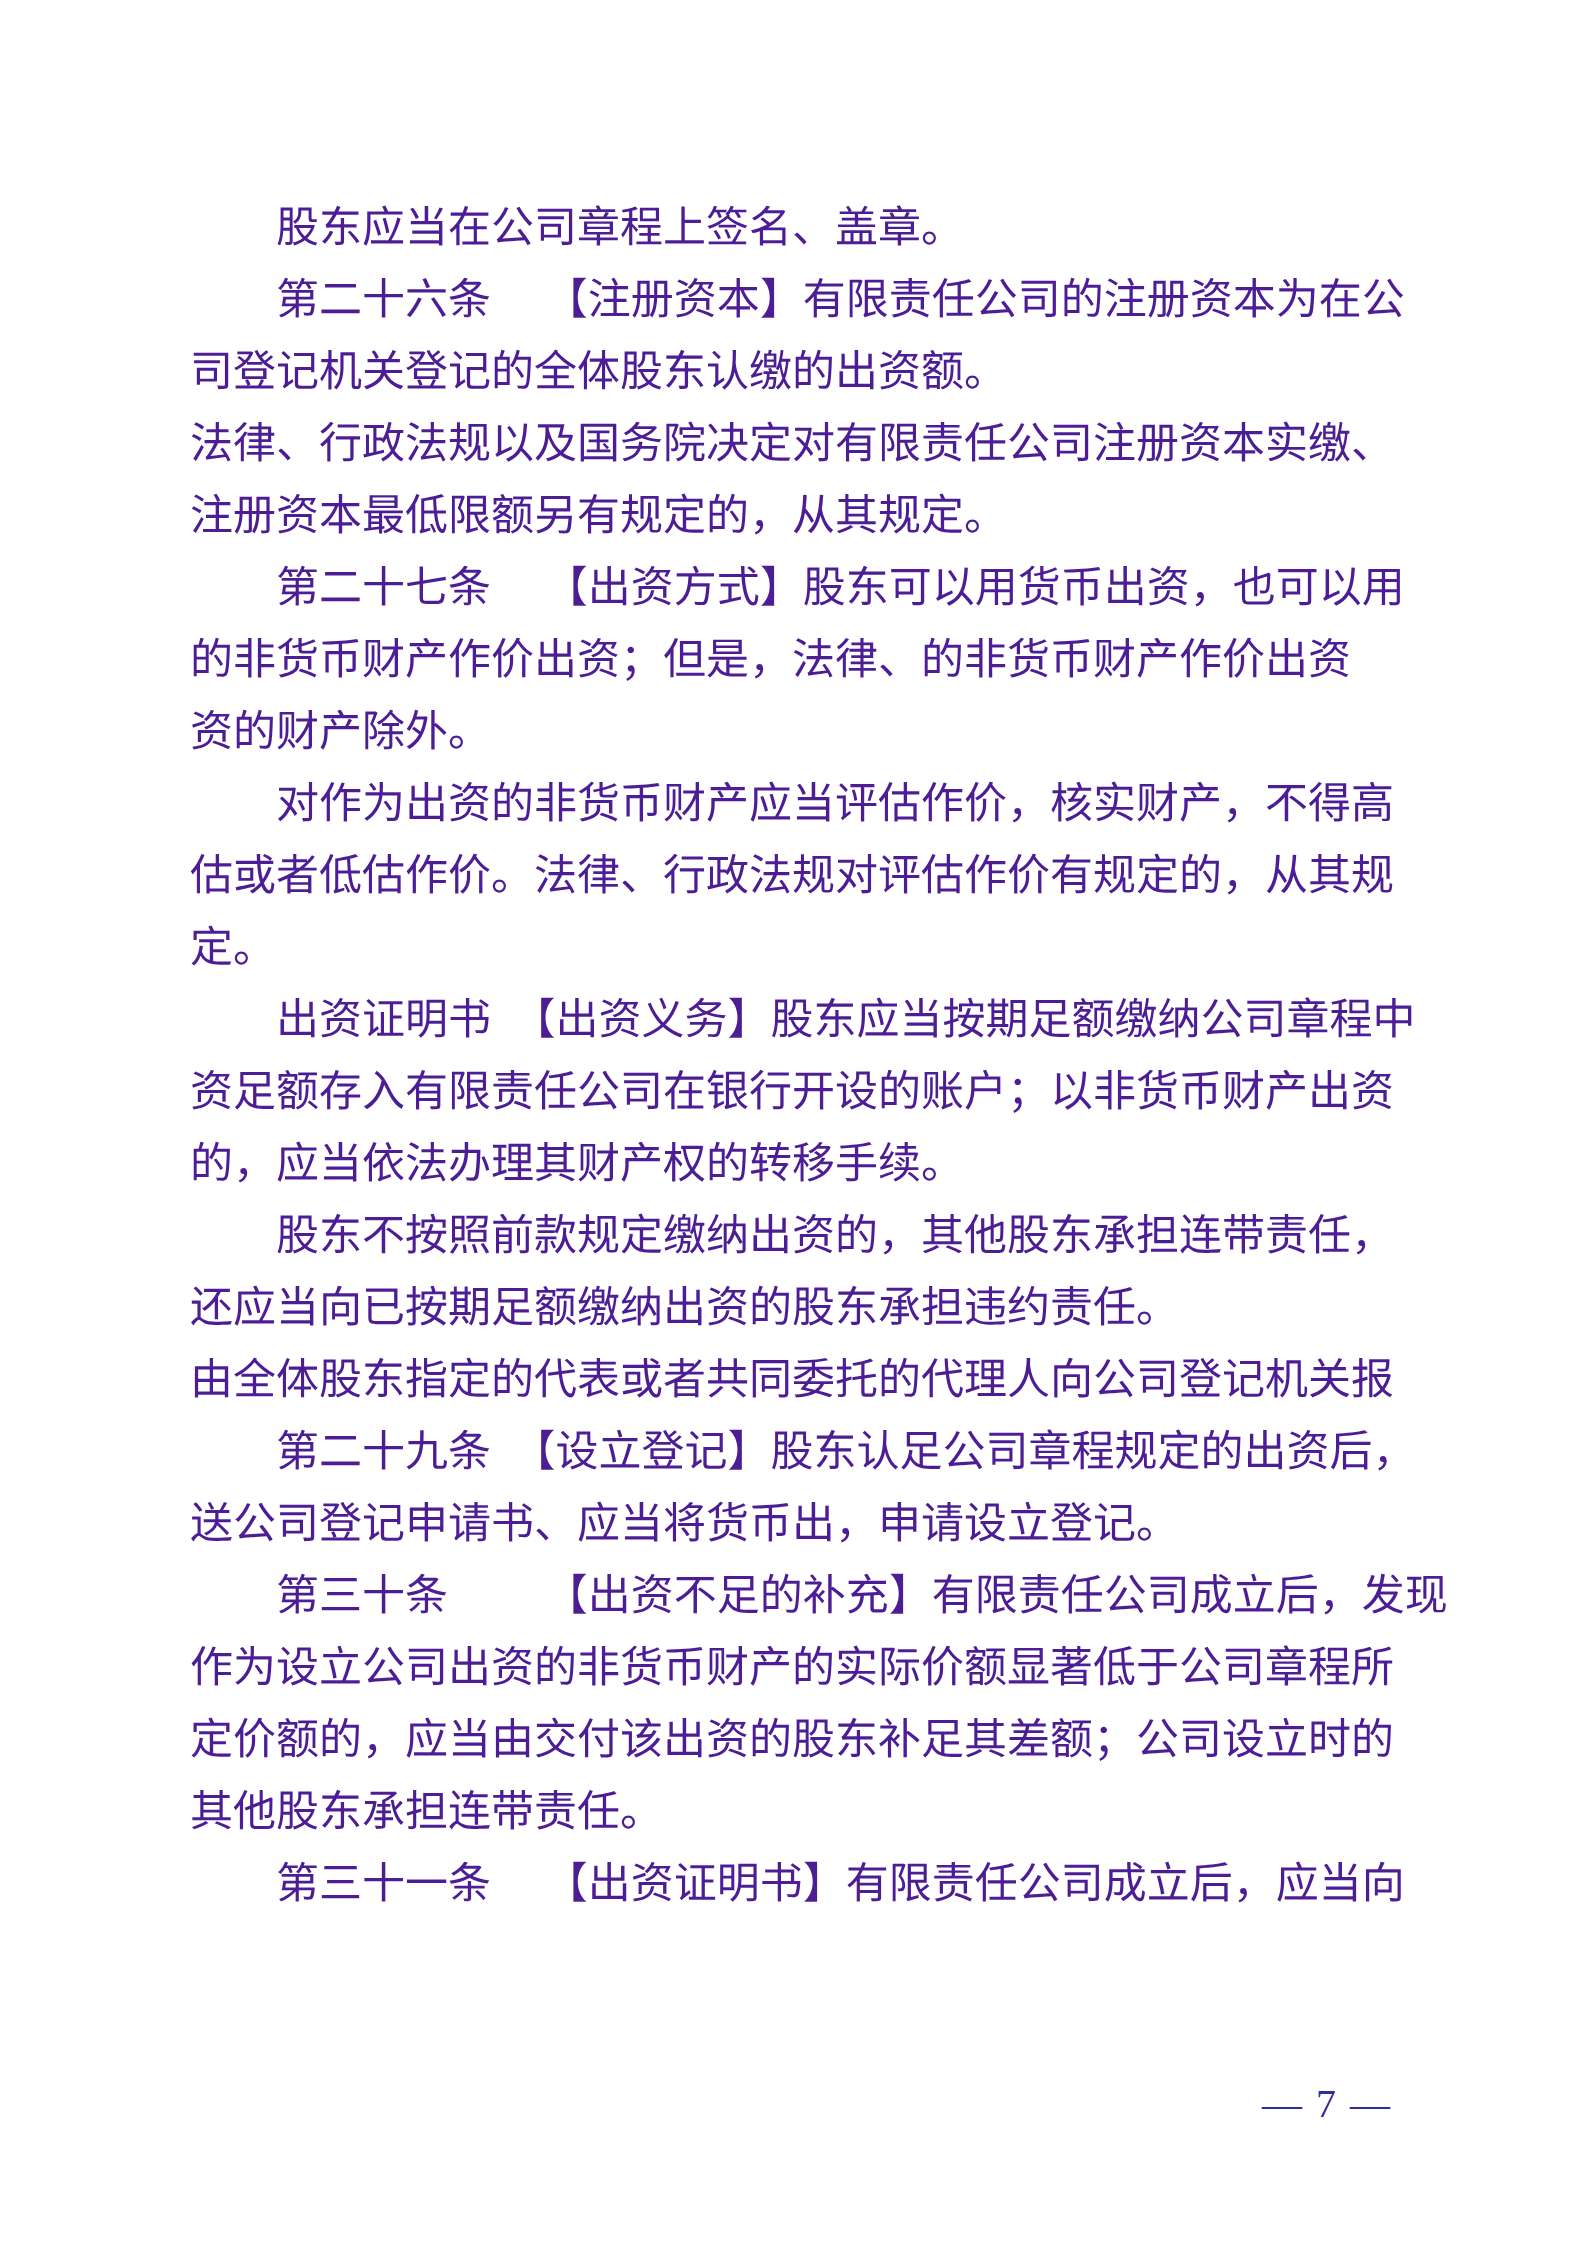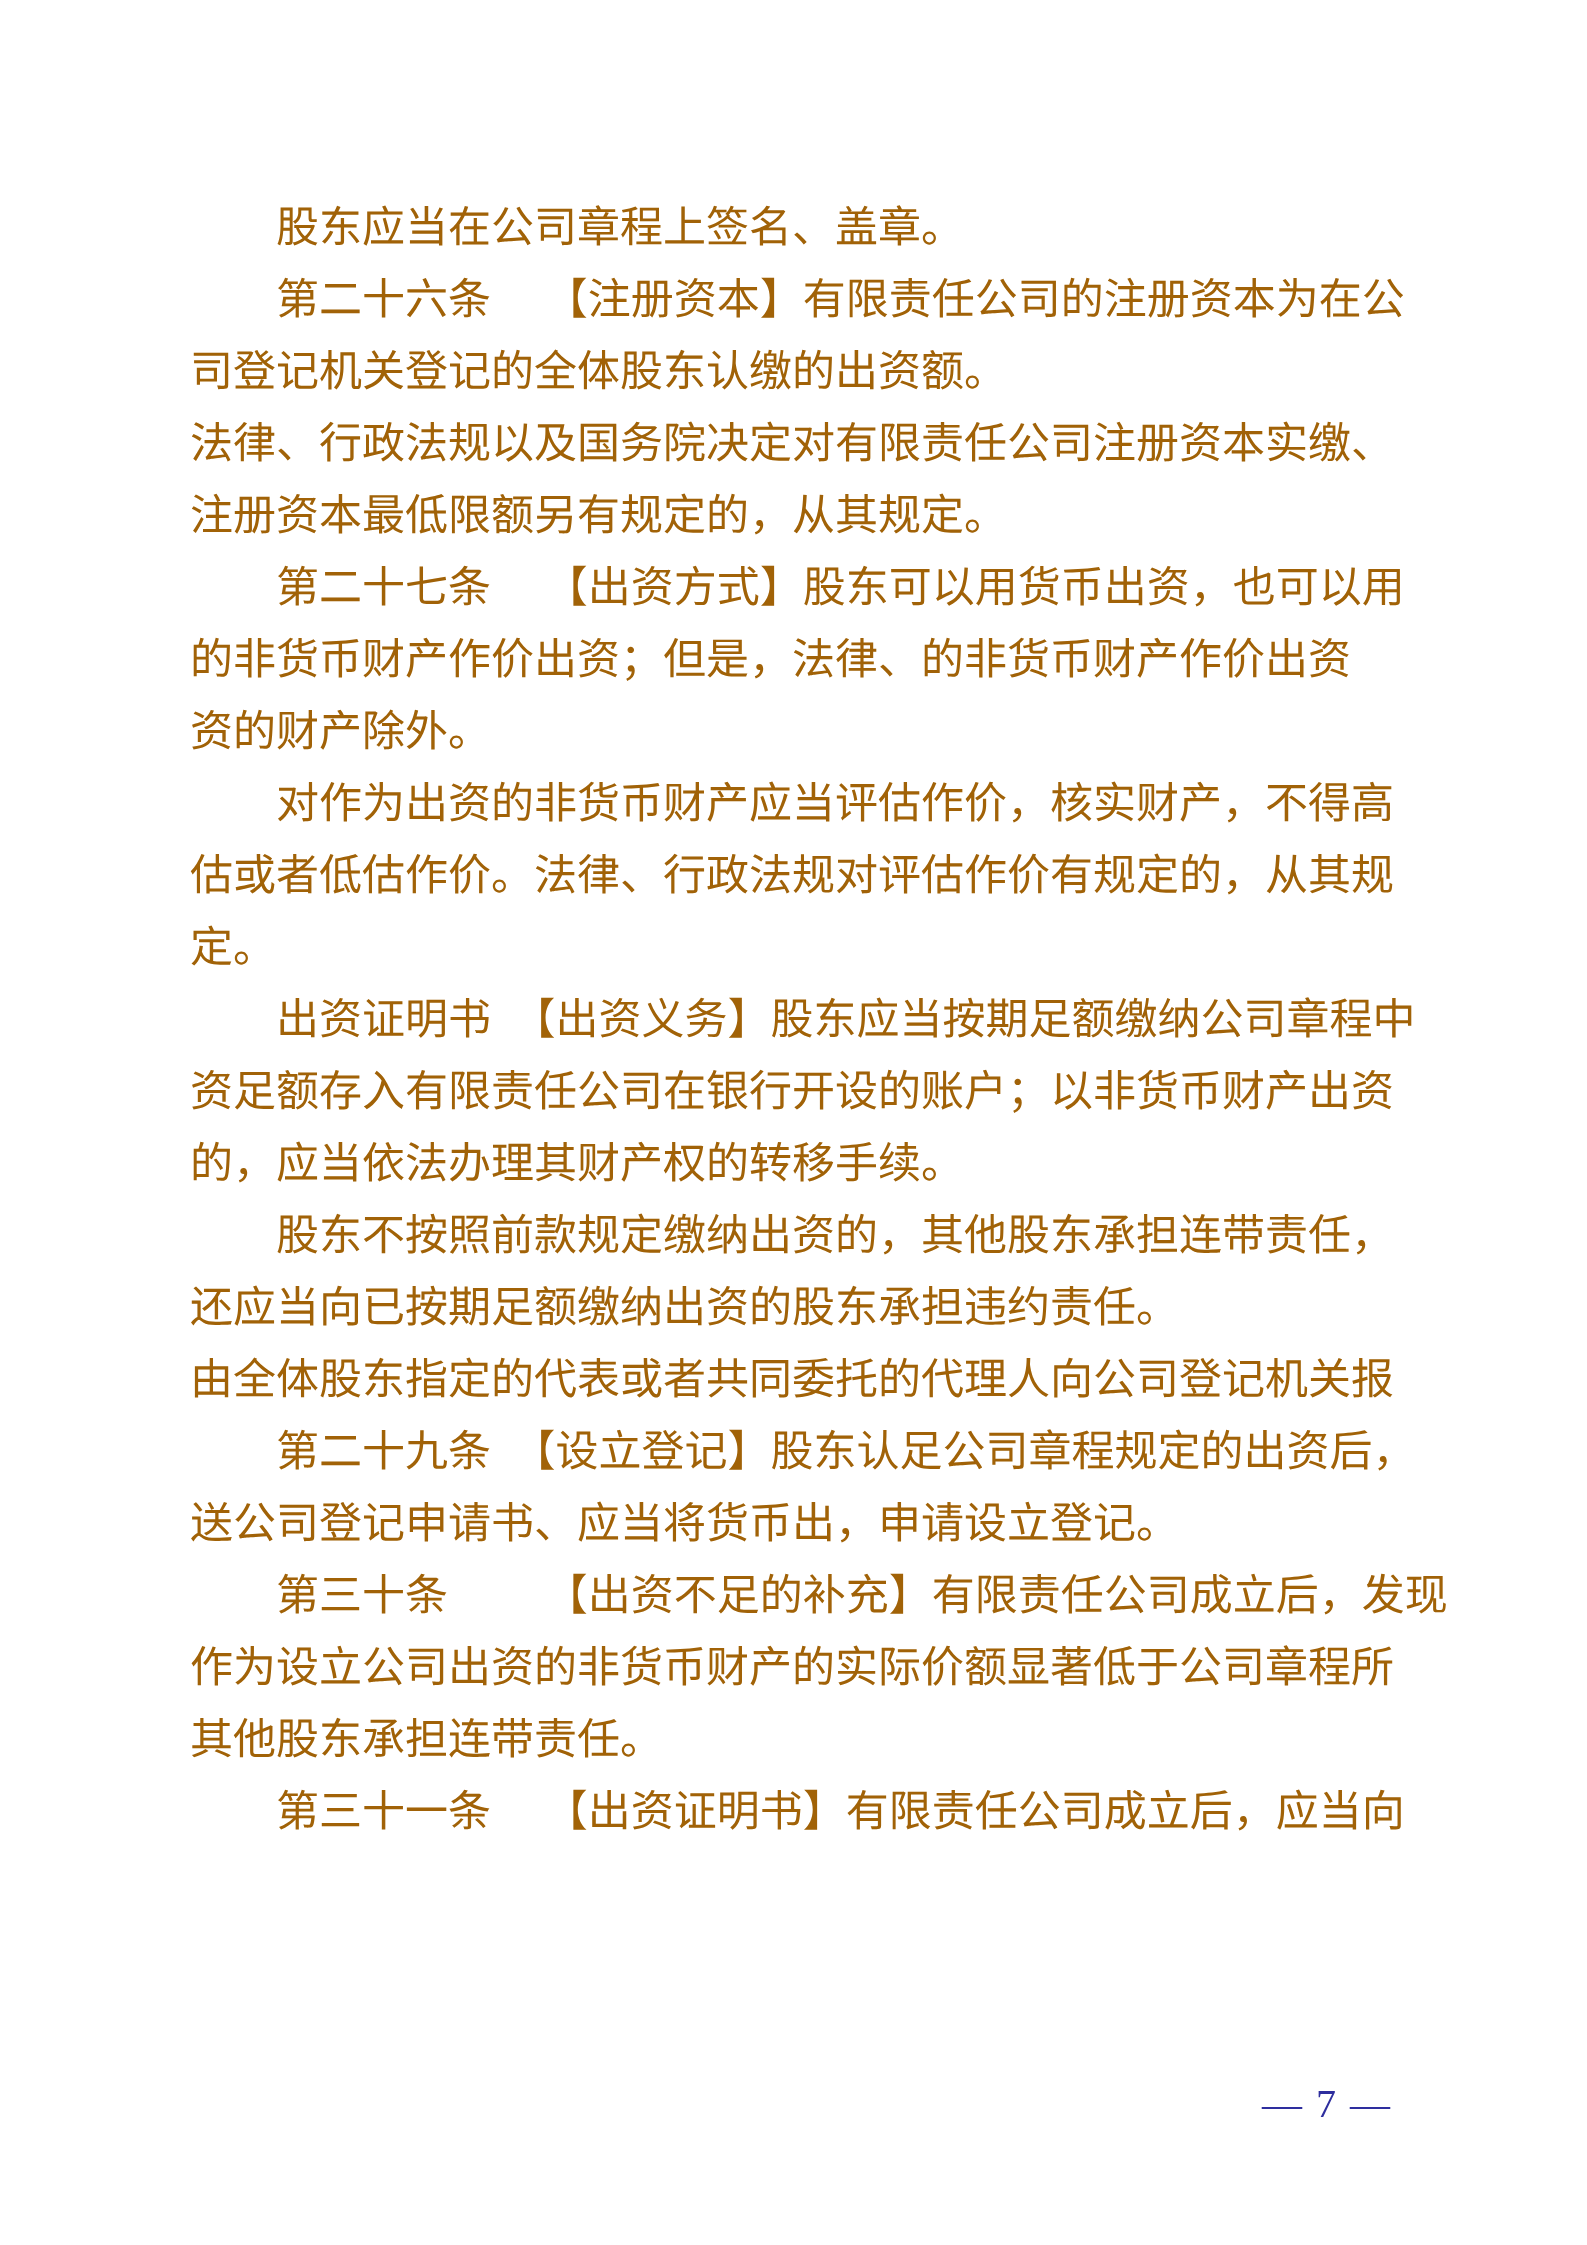--- a/index.html
+++ b/index.html
@@ -38,21 +38,21 @@
     font-size: 40px;
     line-height: 48px;
     letter-spacing: 2px;
     white-space: nowrap;
   }
 </style>
 </head>
 <body>
 
 <div class="doc-page" style="background: rgb(255, 255, 255);">
-  <div class="text-block" style="color: #a16207;">
+  <div class="text-block" style="color: #4c1d95;">
       <div class="line indent">股东应当在公司章程上签名、盖章。</div>
       <div class="line indent">第二十六条　 【注册资本】有限责任公司的注册资本为在公</div>
       <div class="line">司登记机关登记的全体股东认缴的出资额。</div>
       <div class="line">法律、行政法规以及国务院决定对有限责任公司注册资本实缴、</div>
       <div class="line">注册资本最低限额另有规定的，从其规定。</div>
       <div class="line indent">第二十七条　 【出资方式】股东可以用货币出资，也可以用</div>
       <div class="line">的非货币财产作价出资；但是，法律、的非货币财产作价出资</div>
       <div class="line">资的财产除外。</div>
       <div class="line indent">对作为出资的非货币财产应当评估作价，核实财产，不得高</div>
       <div class="line">估或者低估作价。法律、行政法规对评估作价有规定的，从其规</div>
@@ -60,17 +60,18 @@
       <div class="line indent">出资证明书　【出资义务】股东应当按期足额缴纳公司章程中</div>
       <div class="line">资足额存入有限责任公司在银行开设的账户；以非货币财产出资</div>
       <div class="line">的，应当依法办理其财产权的转移手续。</div>
       <div class="line indent">股东不按照前款规定缴纳出资的，其他股东承担连带责任，</div>
       <div class="line">还应当向已按期足额缴纳出资的股东承担违约责任。</div>
       <div class="line">由全体股东指定的代表或者共同委托的代理人向公司登记机关报</div>
       <div class="line indent">第二十九条　【设立登记】股东认足公司章程规定的出资后，</div>
       <div class="line">送公司登记申请书、应当将货币出，申请设立登记。</div>
       <div class="line indent">第三十条　　 【出资不足的补充】有限责任公司成立后，发现</div>
       <div class="line">作为设立公司出资的非货币财产的实际价额显著低于公司章程所</div>
+      <div class="line">定价额的，应当由交付该出资的股东补足其差额；公司设立时的</div>
       <div class="line">其他股东承担连带责任。</div>
       <div class="line indent">第三十一条　 【出资证明书】有限责任公司成立后，应当向</div>
     </div>
   <div class="page-number" style="color: rgb(46, 46, 158);">— 7 —</div>
 </div>
 
 </body></html>

